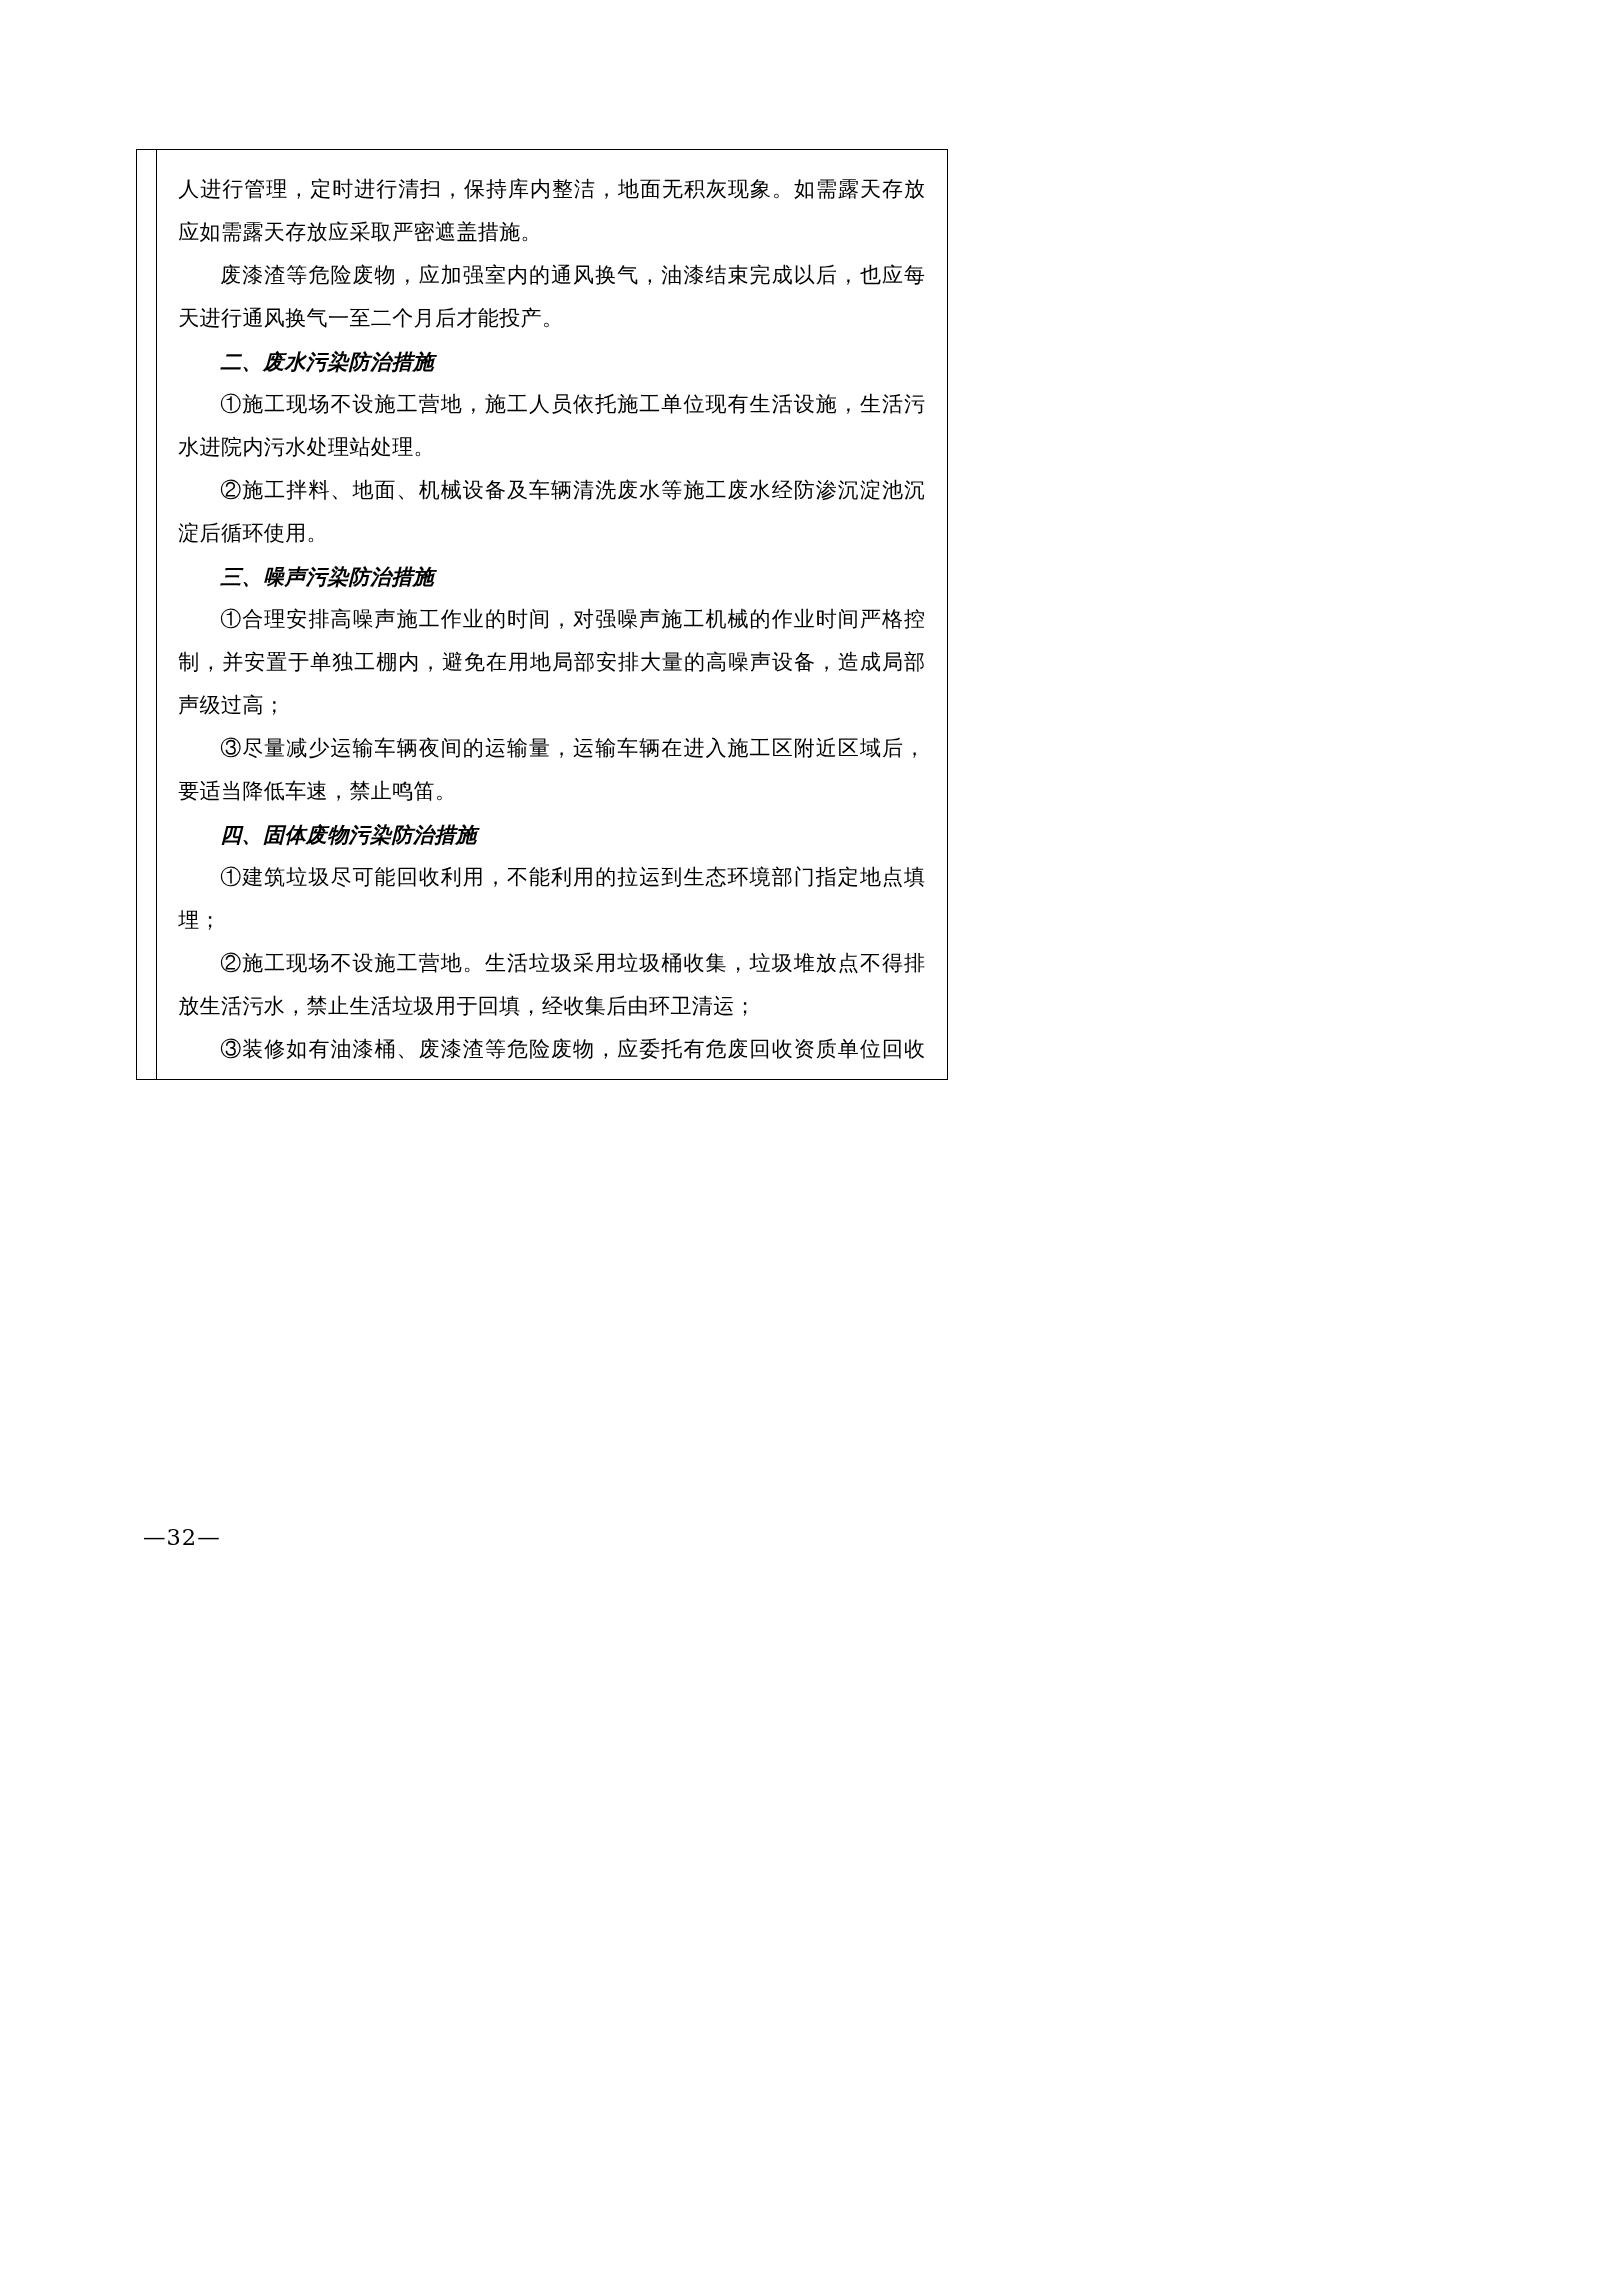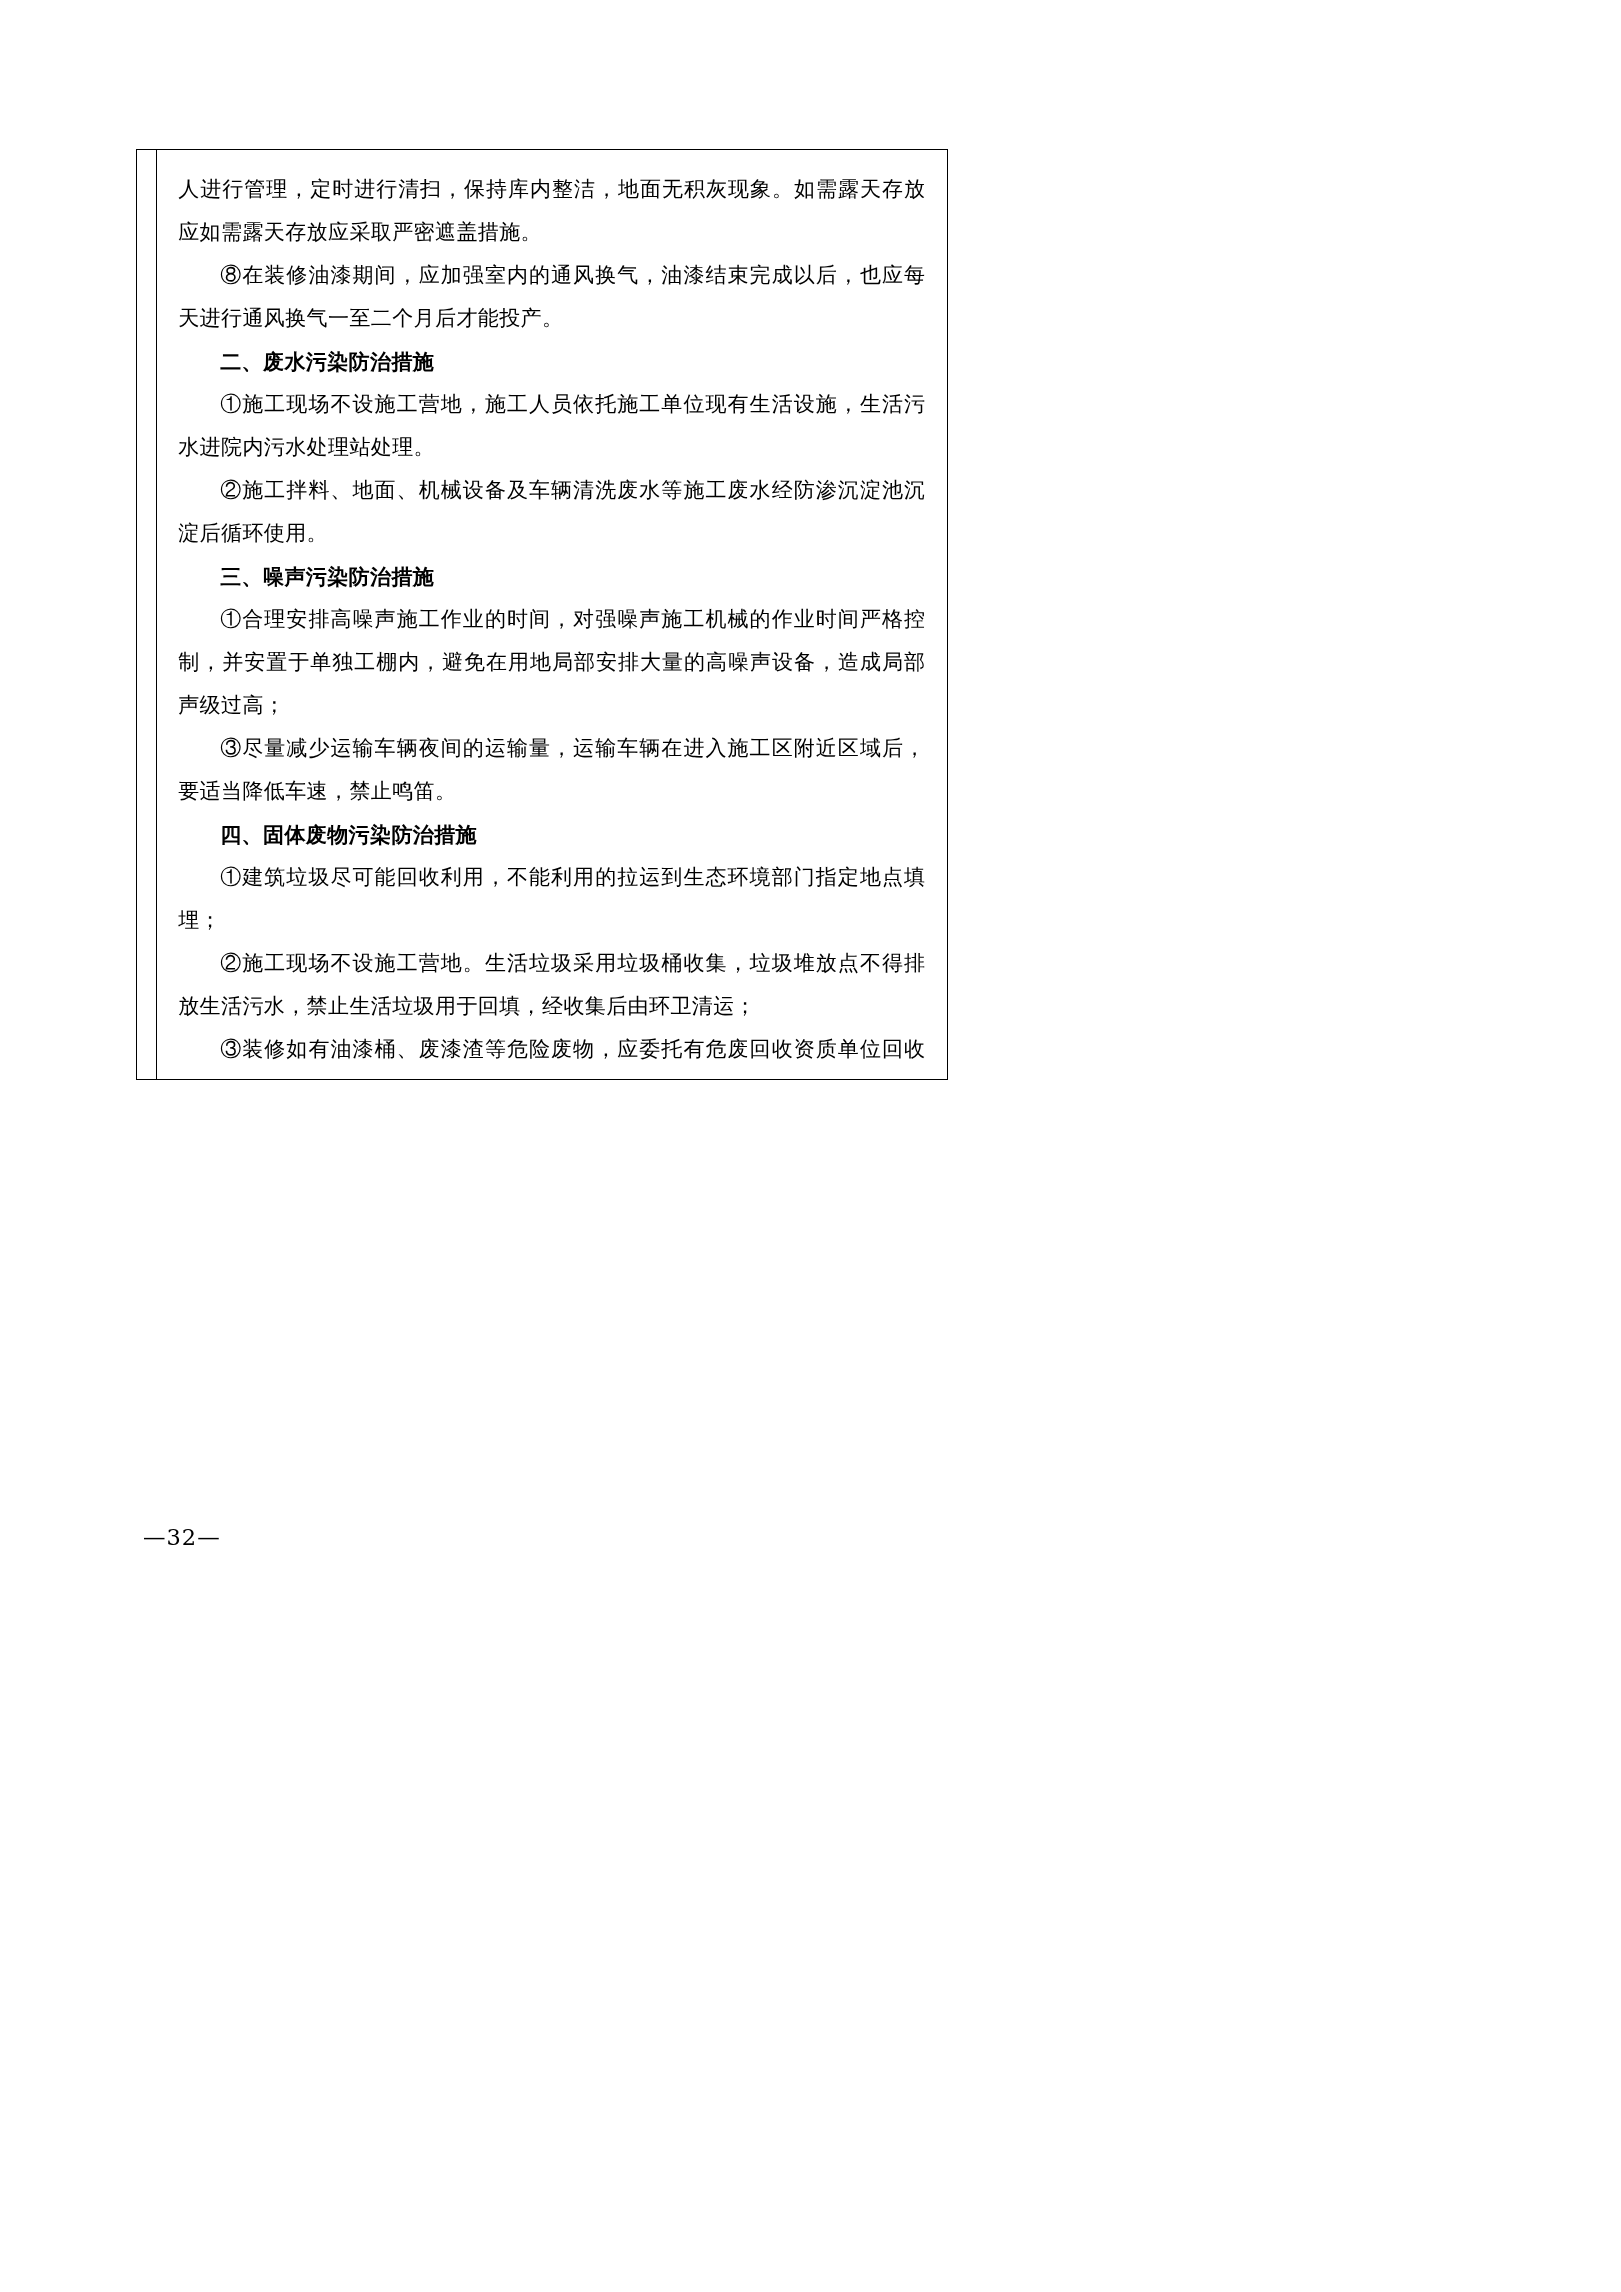--- a/index.html
+++ b/index.html
@@ -53,41 +53,42 @@
     text-justify: inter-ideograph;
     margin: 0;
     font-family: "DejaVu Serif", serif;
   }
   .para.indent {
     text-indent: 42px;
   }
   .para.heading {
     text-indent: 42px;
     font-weight: bold;
+    font-style: italic;
   }
   .footer-page {
     position: absolute;
     left: 143px;
     top: 1524px;
     font-size: 22.5px;
     font-family: "DejaVu Serif", serif;
     letter-spacing: 1px;
   }
 </style>
 </head>
 <body>
 
 <div class="page">
 
   <div class="doc-table">
     <div class="doc-table-gutter"></div>
     <div class="doc-table-cell">
 
       <p class="para">人进行管理，定时进行清扫，保持库内整洁，地面无积灰现象。如需露天存放应如需露天存放应采取严密遮盖措施。</p>
-      <p class="para indent">⑧在装修油漆期间，应加强室内的通风换气，油漆结束完成以后，也应每天进行通风换气一至二个月后才能投产。</p>
+      <p class="para indent">废漆渣等危险废物，应加强室内的通风换气，油漆结束完成以后，也应每天进行通风换气一至二个月后才能投产。</p>
       <p class="para heading">二、废水污染防治措施</p>
       <p class="para indent">①施工现场不设施工营地，施工人员依托施工单位现有生活设施，生活污水进院内污水处理站处理。</p>
       <p class="para indent">②施工拌料、地面、机械设备及车辆清洗废水等施工废水经防渗沉淀池沉淀后循环使用。</p>
       <p class="para heading">三、噪声污染防治措施</p>
       <p class="para indent">①合理安排高噪声施工作业的时间，对强噪声施工机械的作业时间严格控制，并安置于单独工棚内，避免在用地局部安排大量的高噪声设备，造成局部声级过高；</p>
       <p class="para indent">③尽量减少运输车辆夜间的运输量，运输车辆在进入施工区附近区域后，要适当降低车速，禁止鸣笛。</p>
       <p class="para heading">四、固体废物污染防治措施</p>
       <p class="para indent">①建筑垃圾尽可能回收利用，不能利用的拉运到生态环境部门指定地点填埋；</p>
       <p class="para indent">②施工现场不设施工营地。生活垃圾采用垃圾桶收集，垃圾堆放点不得排放生活污水，禁止生活垃圾用于回填，经收集后由环卫清运；</p>
       <p class="para indent">③装修如有油漆桶、废漆渣等危险废物，应委托有危废回收资质单位回收处置。</p>

